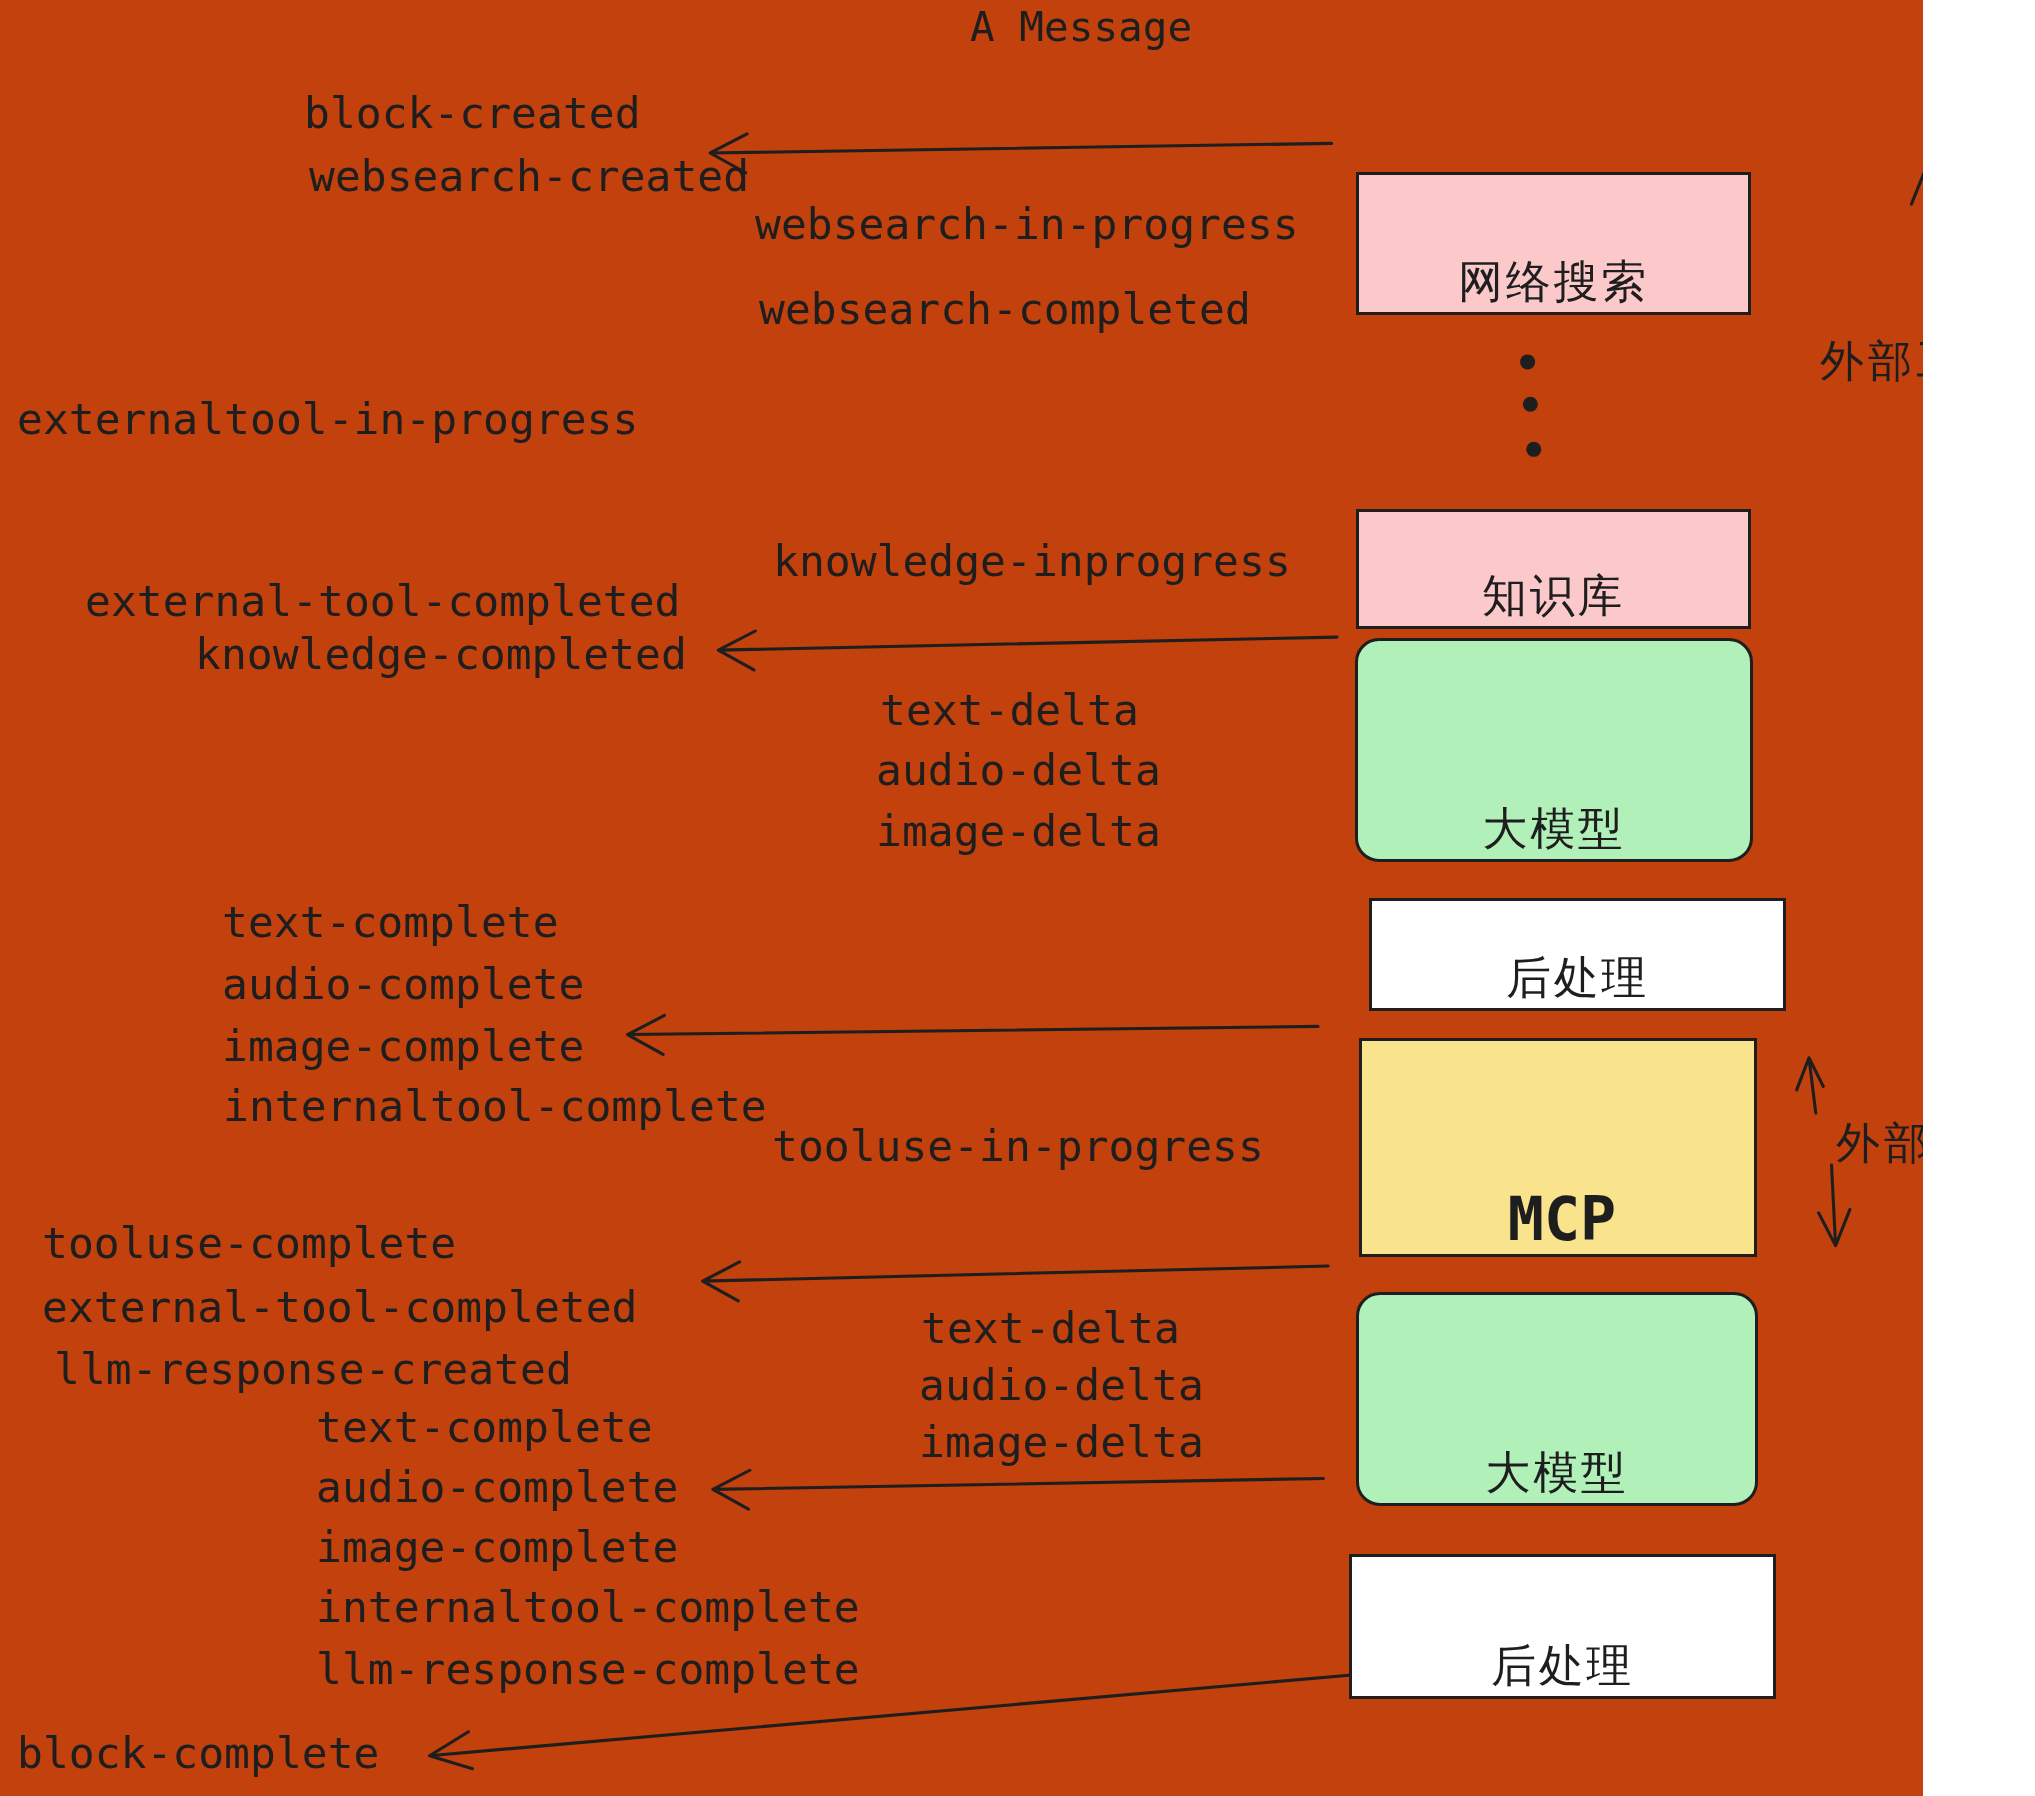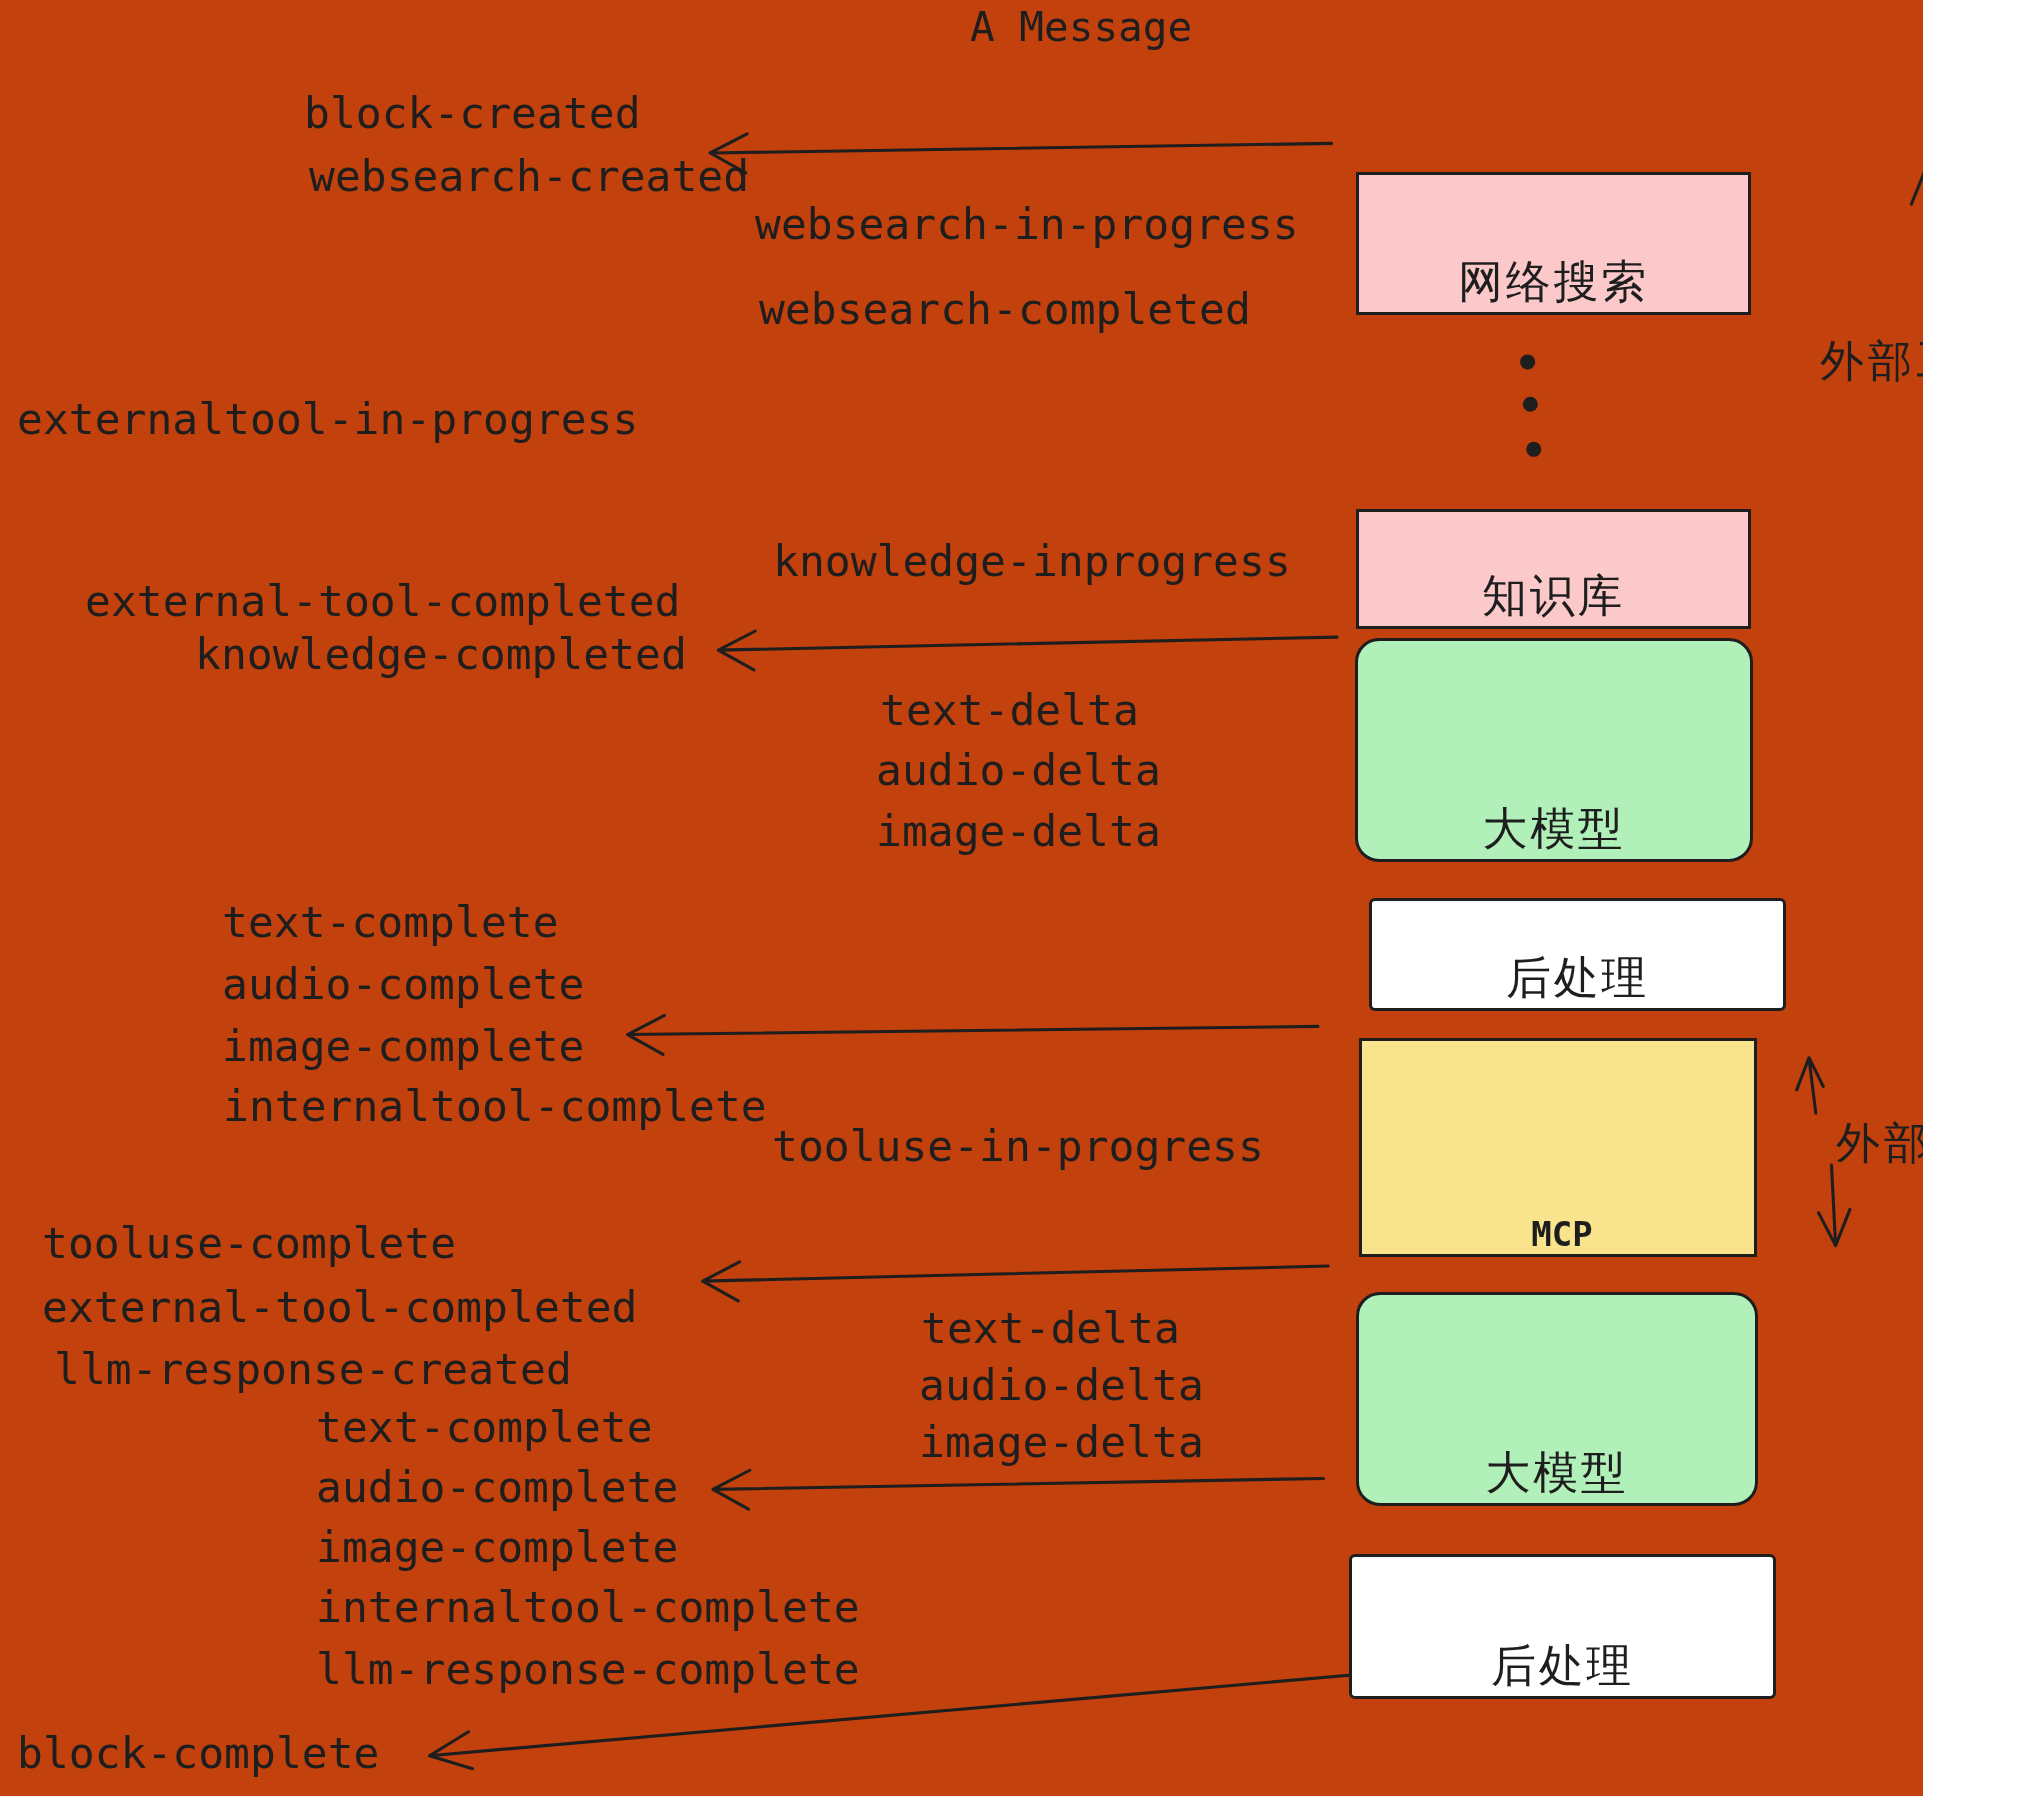--- a/index.html
+++ b/index.html
@@ -58,25 +58,25 @@
   }
   .box .box-label{
     color:var(--ink);
     font-size:45px;
     font-family:"DejaVu Sans", "Liberation Sans", sans-serif;
     letter-spacing:2.7px;
   }
   .box.pink{ background:var(--pink); }
   .box.green{ background:var(--green);border-radius:24px; }
   .box.yellow{ background:var(--yellow); }
-  .box.white{ background:var(--white);border-radius:6px; }
+  .box.white{ background:var(--white); }
   .box.mcp .box-label{
     font-family:"DejaVu Sans Mono", monospace;
     font-weight:bold;
-    font-size:34px;
+    font-size:60px;
     letter-spacing:0;
     margin-left:8px;
   }
   .side-note{
     position:absolute;
     transform:translateY(-50%);
     white-space:nowrap;
     color:var(--ink);
     font-size:44px;
     font-family:"DejaVu Sans", "Liberation Sans", sans-serif;

